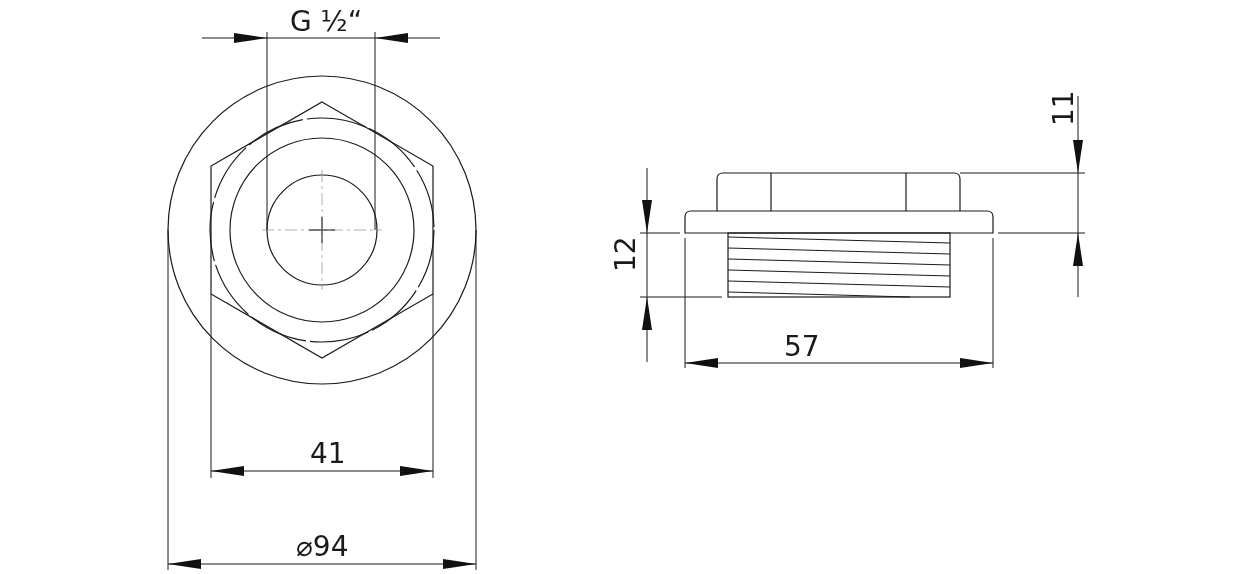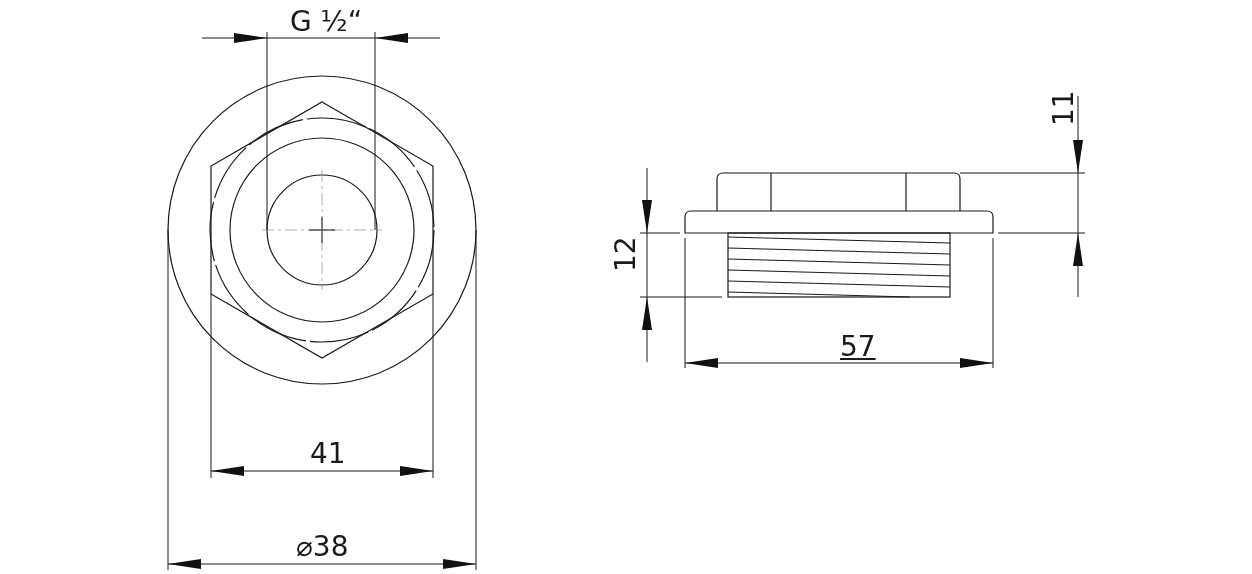--- a/index.html
+++ b/index.html
@@ -80,16 +80,16 @@
     <line class="thin" x1="960" y1="173" x2="1085" y2="173"></line>
     <line class="thin" x1="998" y1="233" x2="1085" y2="233"></line>
     <line class="thin" x1="1078" y1="96" x2="1078" y2="297"></line>
     <polygon class="arrow" points="1078,173 1073,140 1083,140"></polygon>
     <polygon class="arrow" points="1078,233 1073,266 1083,266"></polygon>
   </g>
 </svg>
 
 <div class="lbl" style="left:290px;top:8px;">G ½“</div>
 <div class="lbl" style="left:310px;top:440px;">41</div>
-<div class="lbl" style="left:296px;top:533px;">⌀38</div>
-<div class="lbl" style="left:840px;top:333px;text-decoration:underline;">57</div>
+<div class="lbl" style="left:296px;top:533px;">⌀94</div>
+<div class="lbl" style="left:784px;top:333px;">57</div>
 <div class="lbl" style="left:612px;top:272px;transform:rotate(-90deg);transform-origin:left top;">12</div>
 <div class="lbl" style="left:1050px;top:126px;transform:rotate(-90deg);transform-origin:left top;">11</div>
 
 </body></html>

